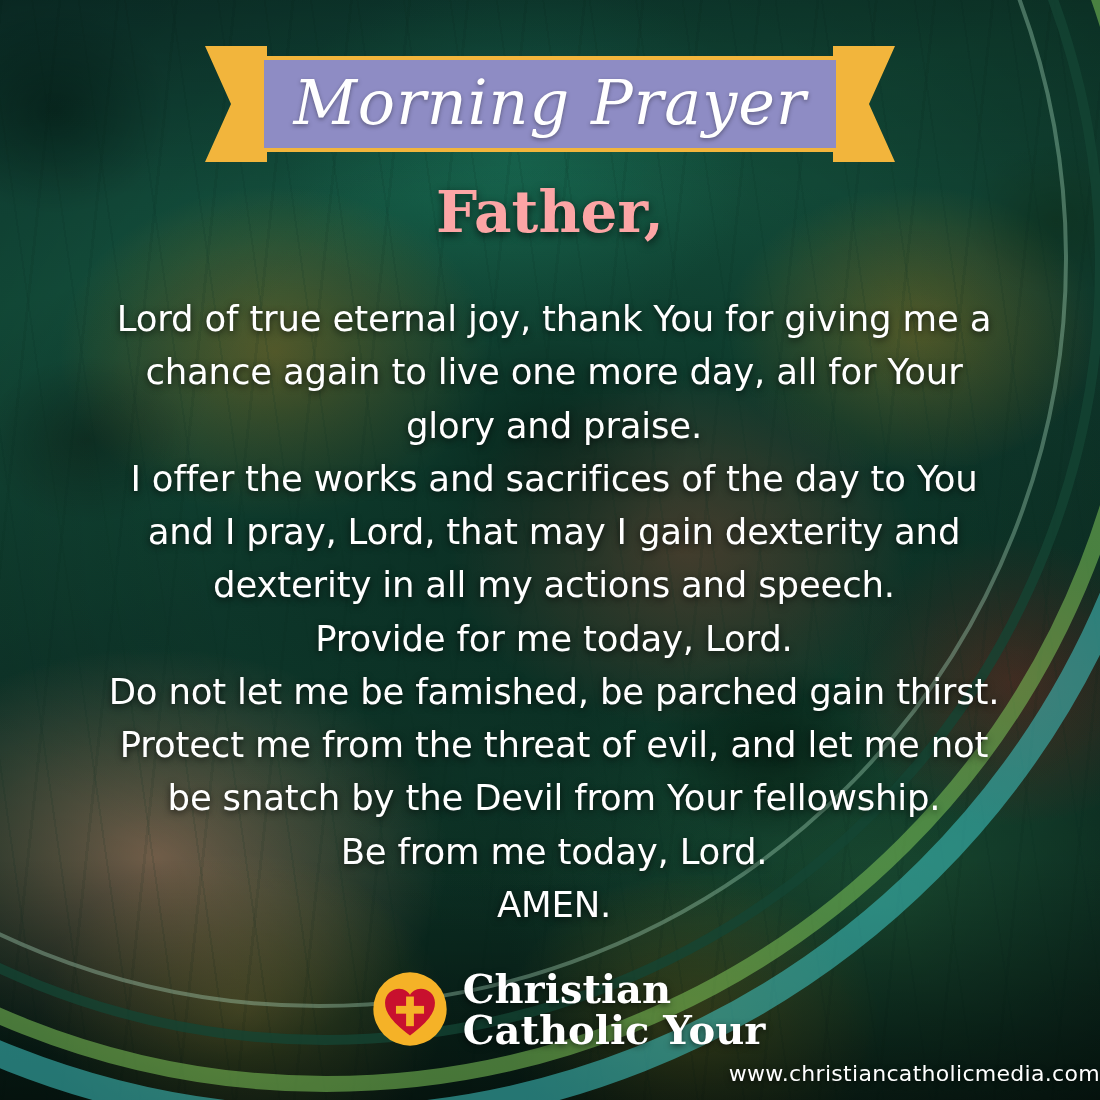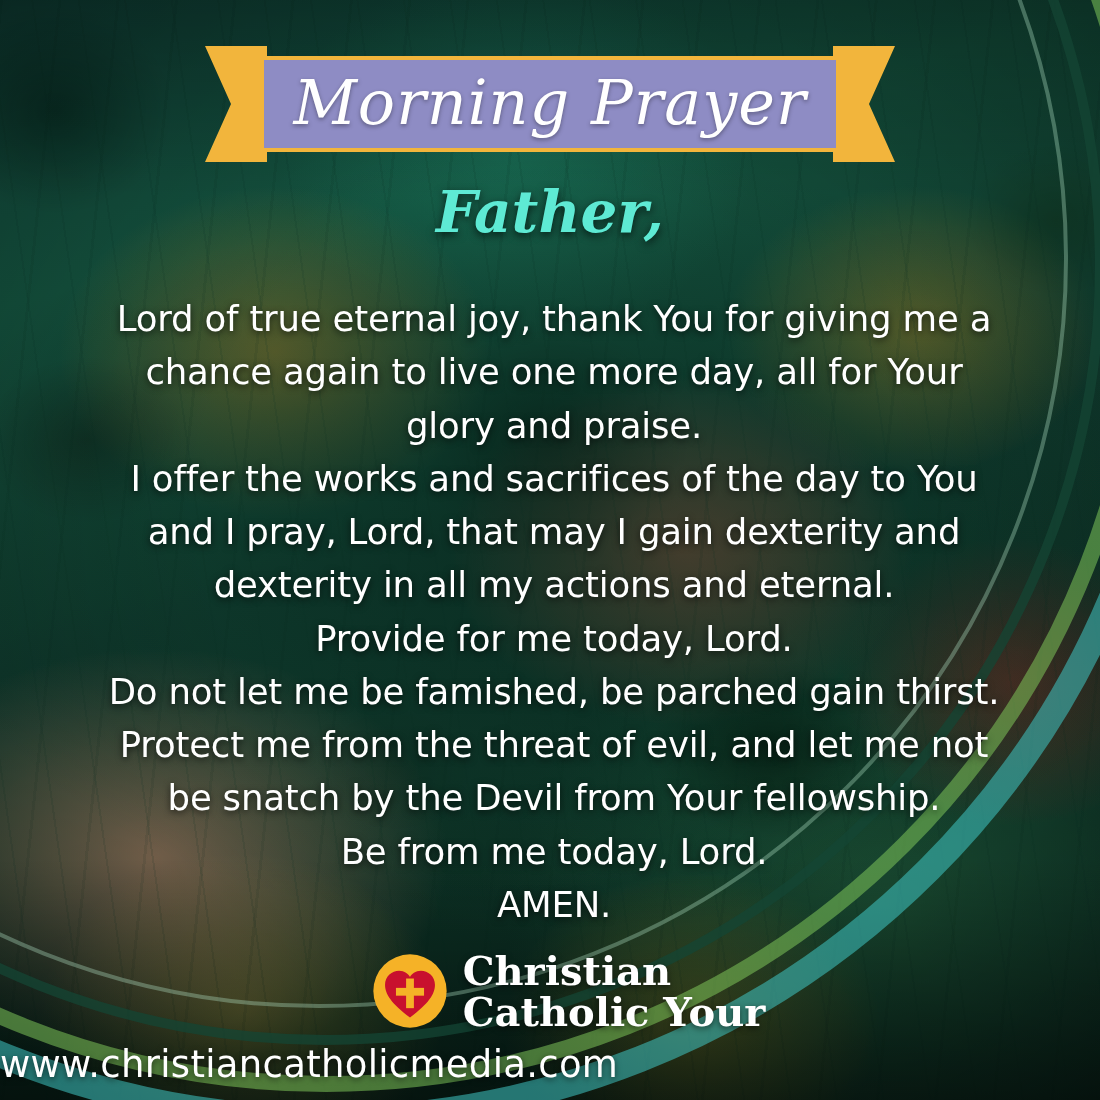--- a/index.html
+++ b/index.html
@@ -150,23 +150,22 @@
   }
 
   
   .salutation {
     position: absolute;
     left: 0; right: 0;
     top: 178px;
     text-align: center;
     font-family: "DejaVu Serif", serif;
     font-weight: bold;
-    font-style: italic;
     font-size: 58px;
-    color: #5eead4;
+    color: #fca5a5;
     text-shadow: 0 3px 8px rgba(0,0,0,0.65);
   }
   .prayer-body {
     position: absolute;
     left: 78px;
     right: 70px;
     top: 292px;
     text-align: center;
     color: #ffffff;
     font-family: "DejaVu Sans", sans-serif;
@@ -200,23 +199,23 @@
     font-family: "DejaVu Serif", serif;
     font-weight: bold;
     font-size: 40px;
     line-height: 1.04;
     color: #ffffff;
     text-shadow: 0 2px 6px rgba(0,0,0,0.6);
     text-align: left;
   }
   .site-url {
     margin-top: 10px;
-    text-align: left;
+    text-align: right;
     font-family: "DejaVu Sans", sans-serif;
-    font-size: 37px;
+    font-size: 22px;
     color: #ffffff;
     text-shadow: 0 2px 6px rgba(0,0,0,0.6);
     letter-spacing: .3px;
   }
 </style>
 </head>
 <body>
 
 <div id="card">
 
@@ -239,21 +238,21 @@
   </div>
 
   <div class="salutation">Father,</div>
 
   <div class="prayer-body">
     <p>Lord of true eternal joy, thank You for giving me a</p>
     <p>chance again to live one more day, all for Your</p>
     <p>glory and praise.</p>
     <p>I offer the works and sacrifices of the day to You</p>
     <p>and I pray, Lord, that may I gain dexterity and</p>
-    <p>dexterity in all my actions and eternal.</p>
+    <p>dexterity in all my actions and speech.</p>
     <p>Provide for me today, Lord.</p>
     <p>Do not let me be famished, be parched gain thirst.</p>
     <p>Protect me from the threat of evil, and let me not</p>
     <p>be snatch by the Devil from Your fellowship.</p>
     <p>Be from me today, Lord.</p>
     <p>AMEN.</p>
   </div>
 
   <div class="footer">
     <div class="logo-row">

